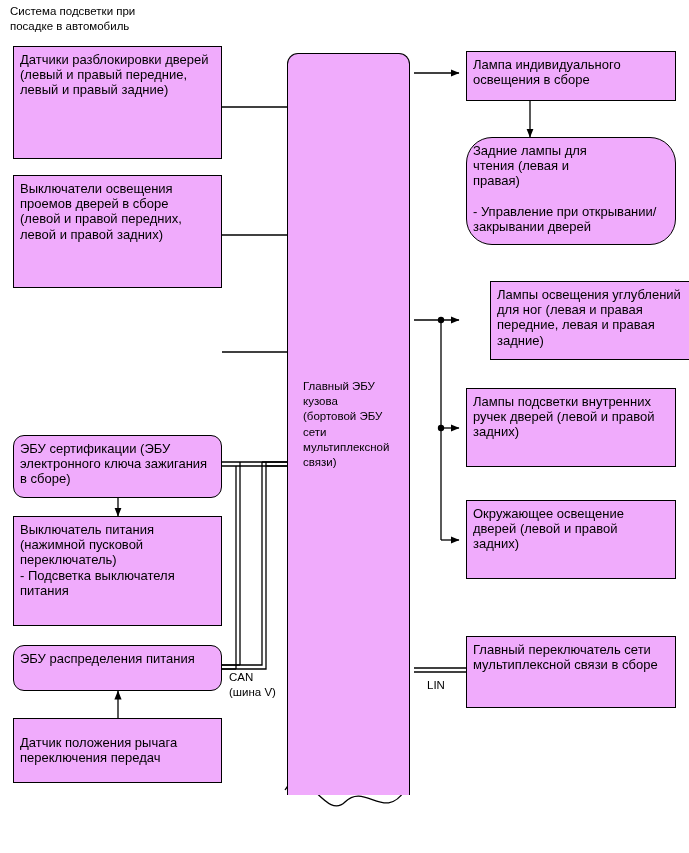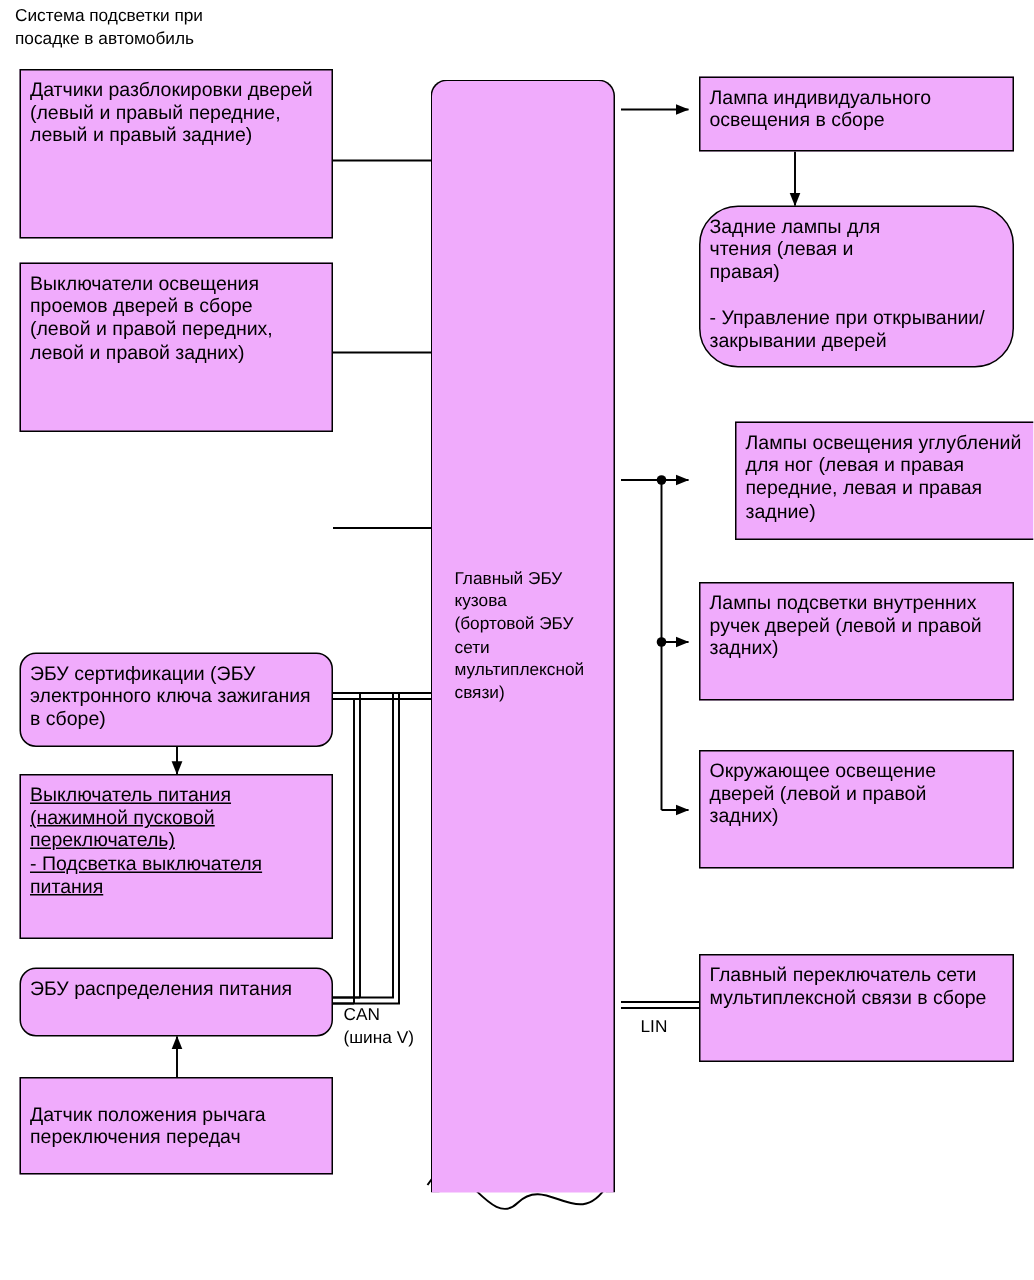--- a/index.html
+++ b/index.html
@@ -138,21 +138,21 @@
   <div class="node" style="left:13px; top:175px; width:209px; height:113px;">Выключатели освещения
 проемов дверей в сборе
 (левой и правой передних,
 левой и правой задних)</div>
 
 
   <div class="node rounded" style="left:13px; top:435px; width:209px; height:63px;">ЭБУ сертификации (ЭБУ
 электронного ключа зажигания
 в сборе)</div>
 
-  <div class="node" style="left:13px; top:516px; width:209px; height:110px;text-decoration:underline;">Выключатель питания
+  <div class="node" style="left:13px; top:516px; width:209px; height:110px;">Выключатель питания
 (нажимной пусковой
 переключатель)
 - Подсветка выключателя
 питания</div>
 
   <div class="node rounded" style="left:13px; top:645px; width:209px; height:46px;">ЭБУ распределения питания</div>
 
   <div class="node" style="left:13px; top:718px; width:209px; height:65px; padding-top:16px;">Датчик положения рычага
 переключения передач</div>
 

